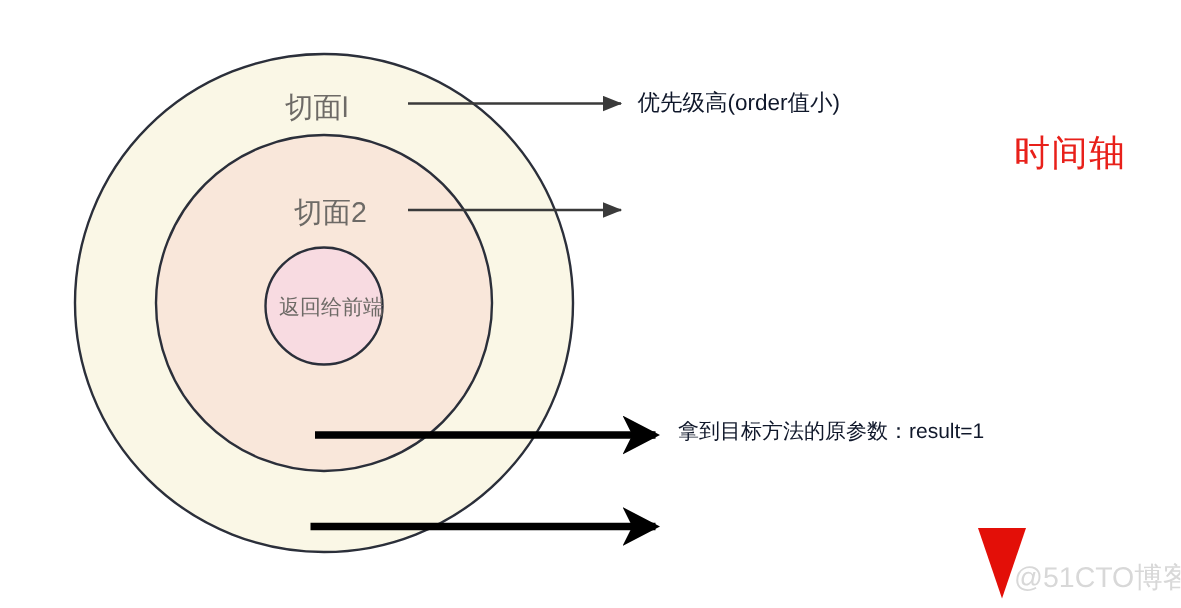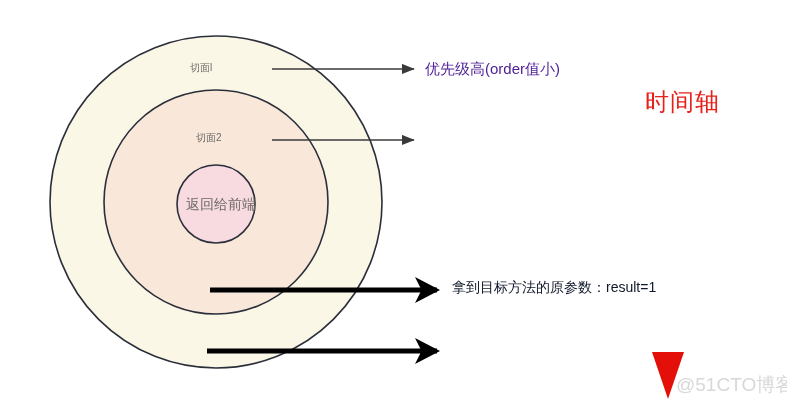--- a/index.html
+++ b/index.html
@@ -25,26 +25,26 @@
     height: 405px;
   }
   .lbl {
     position: absolute;
     color: #5a5a5a;
     white-space: nowrap;
     font-size: 15px;
     line-height: 1.15;
   }
   .ring-label {
-    font-size: 10px;
+    font-size: 19px;
     color: #6d6a66;
   }
   .side-label {
     font-size: 15px;
-    color: #4c1d95;
+    color: #0f172a;
   }
   .bottom-label {
     font-size: 14px;
     color: #0f172a;
     line-height: 1.35;
   }
   .axis-label {
     position: absolute;
     color: #e8201a;
     font-size: 24px;
@@ -94,17 +94,17 @@
 
   <div class="lbl ring-label" style="left:190px; top:62px;">切面l</div>
   <div class="lbl ring-label" style="left:196px; top:132px;">切面2</div>
   <div class="lbl ring-label" style="left:186px; top:196px; font-size:14px;">返回给前端</div>
 
   <div class="lbl side-label" style="left:425px; top:60px;">优先级高(order值小)</div>
 
   <div class="lbl bottom-label" style="left:452px; top:278px;">拿到目标方法的原参数：result=1</div>
 
 
-  <div class="axis-label" style="left:645px; top:86px;">时间轴</div>
+  <div class="axis-label" style="left:676px; top:86px;">时间轴</div>
 
   <div class="watermark" style="left:676px; top:372px;">@51CTO博客</div>
 
 </div>
 
 </body></html>

